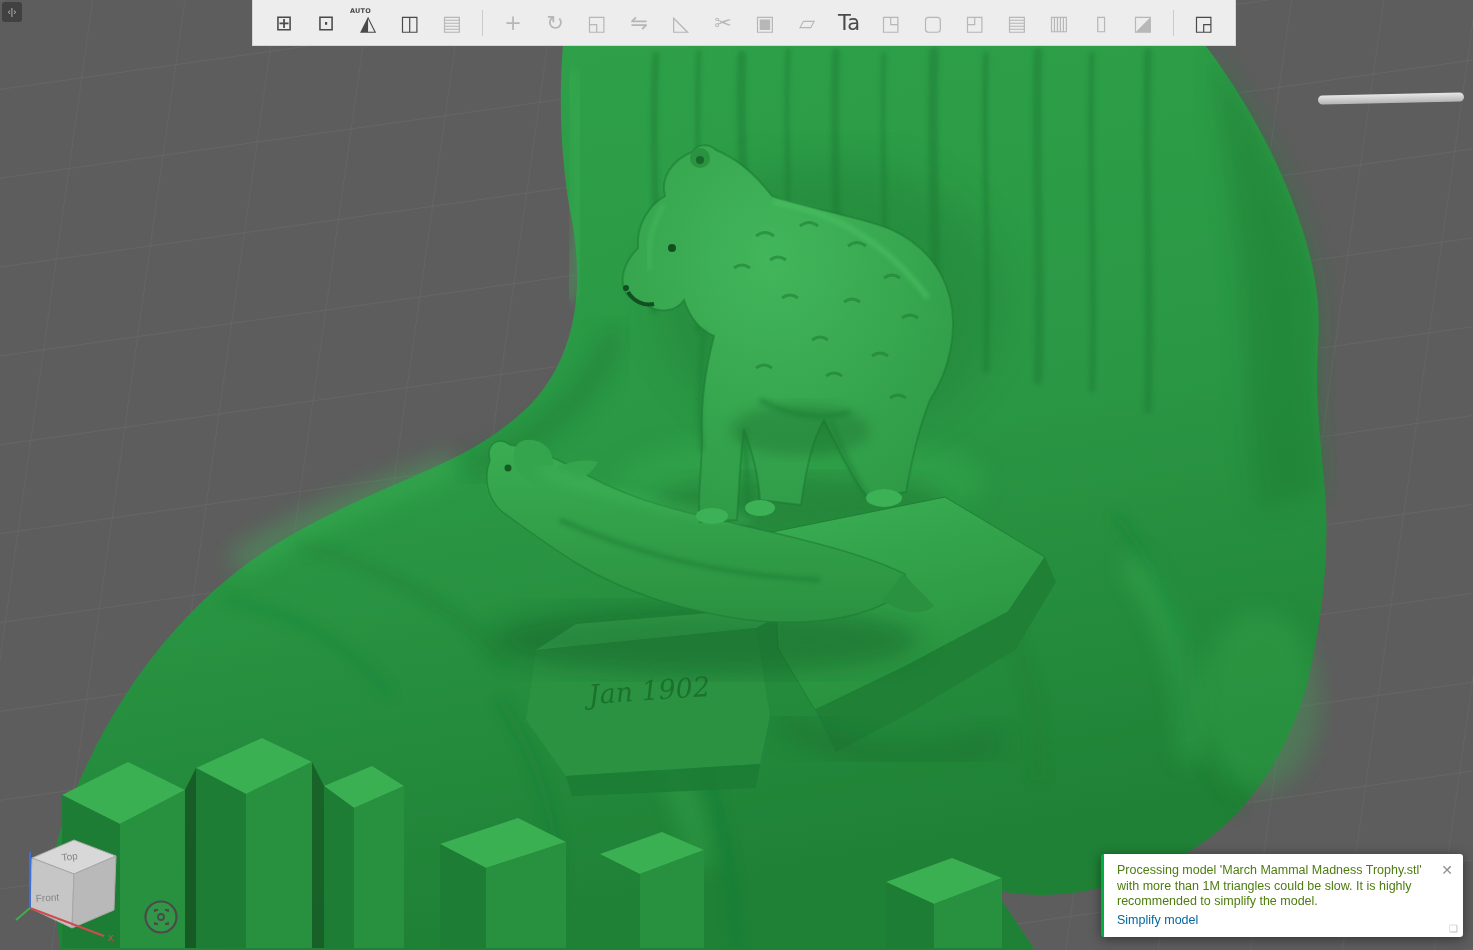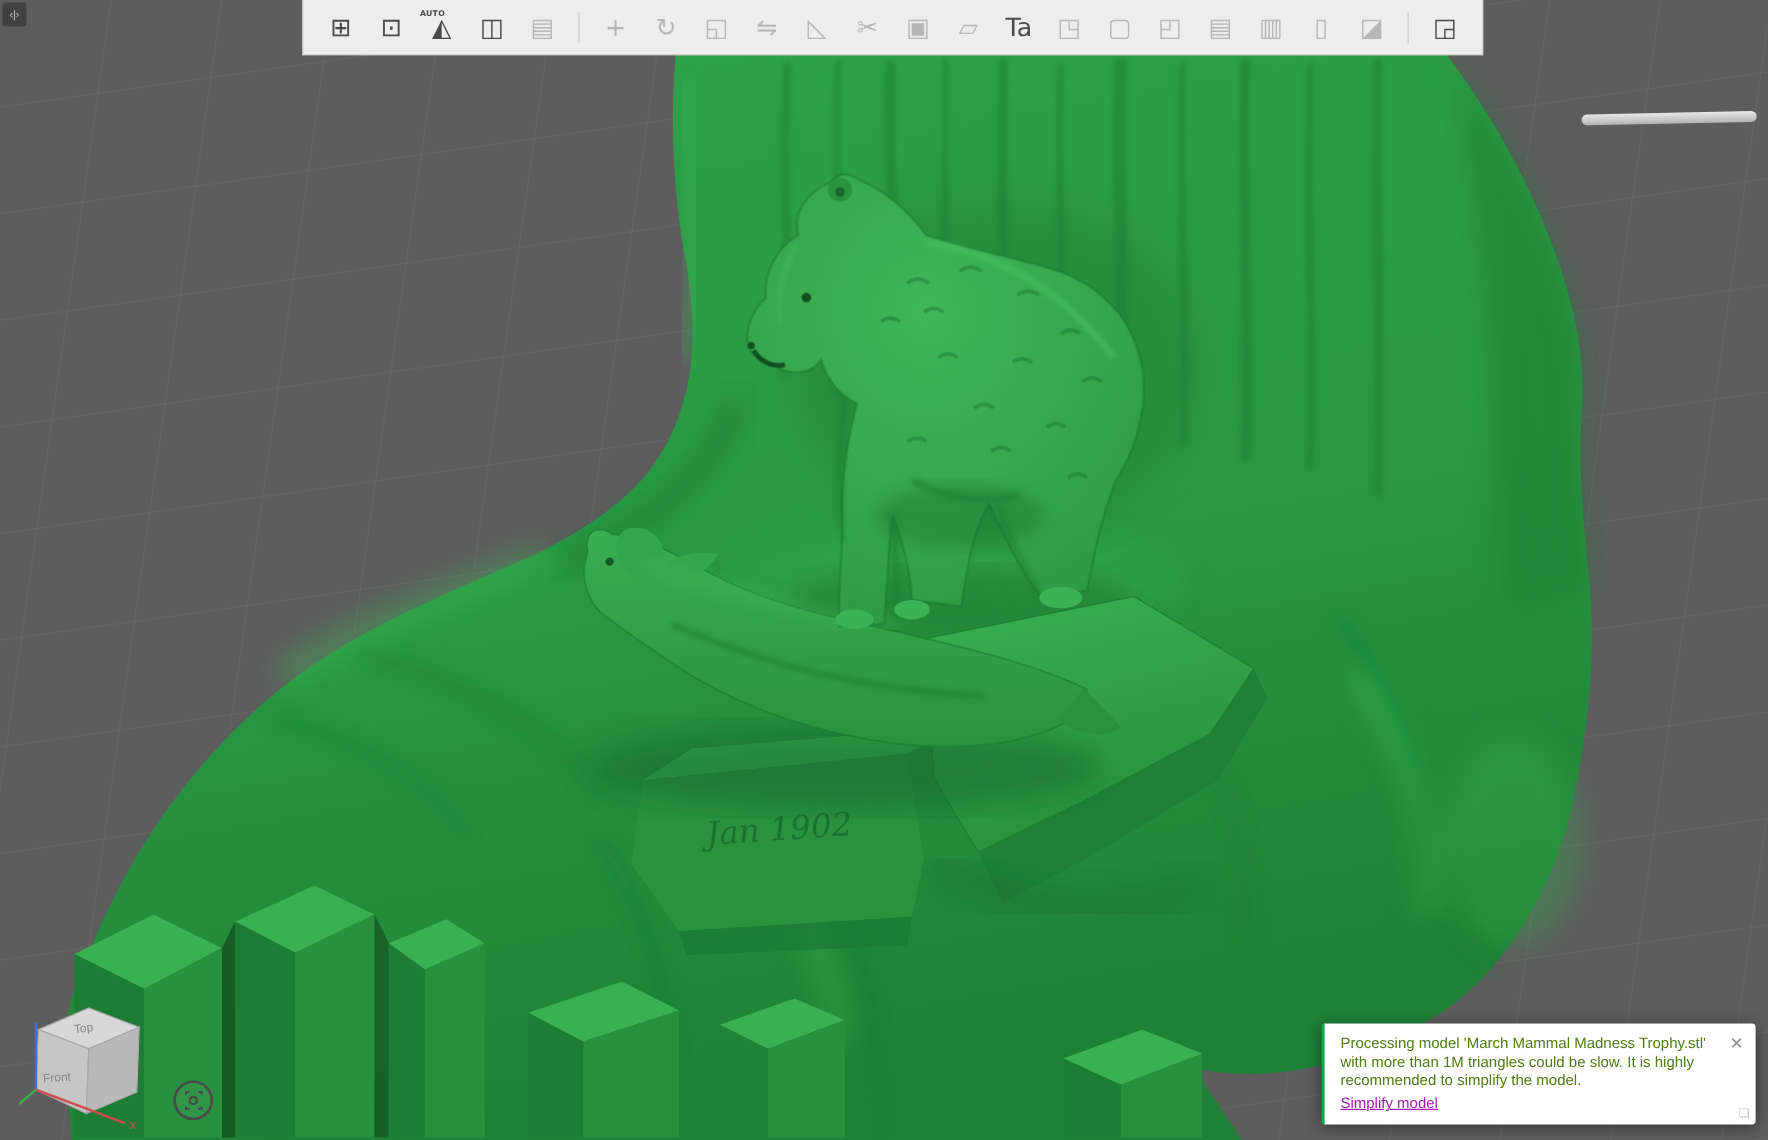--- a/index.html
+++ b/index.html
@@ -42,22 +42,22 @@
   .orbit-btn{position:absolute;left:142px;bottom:14px;z-index:5;cursor:pointer;}
   
   .toast{
     position:absolute;right:10px;bottom:13px;width:362px;z-index:7;
     background:#ffffff;border-radius:3px;border-left:3px solid #00ae42;
     box-shadow:0 2px 12px rgba(0,0,0,.45);
     padding:9px 16px 9px 13px;box-sizing:border-box;
   }
   .toast-msg{font-size:12.5px;line-height:1.26;color:#4d7c0f;padding-right:16px;}
   .toast-link{
-    display:inline-block;margin-top:3px;font-size:12.5px;color:#a21caf;
-    text-decoration:underline;cursor:pointer;
+    display:inline-block;margin-top:3px;font-size:12.5px;color:#0369a1;
+    cursor:pointer;
   }
   .toast-close{
     position:absolute;top:9px;right:10px;font-size:14px;color:#8f8f8f;
     cursor:pointer;line-height:1;
   }
   .toast-grip{position:absolute;right:5px;bottom:3px;font-size:10px;color:#bfbfbf;}
   .inscr{
     font-family:"DejaVu Serif", serif;font-style:italic;font-size:27px;
     fill:#1a6e2d;opacity:.9;
   }

